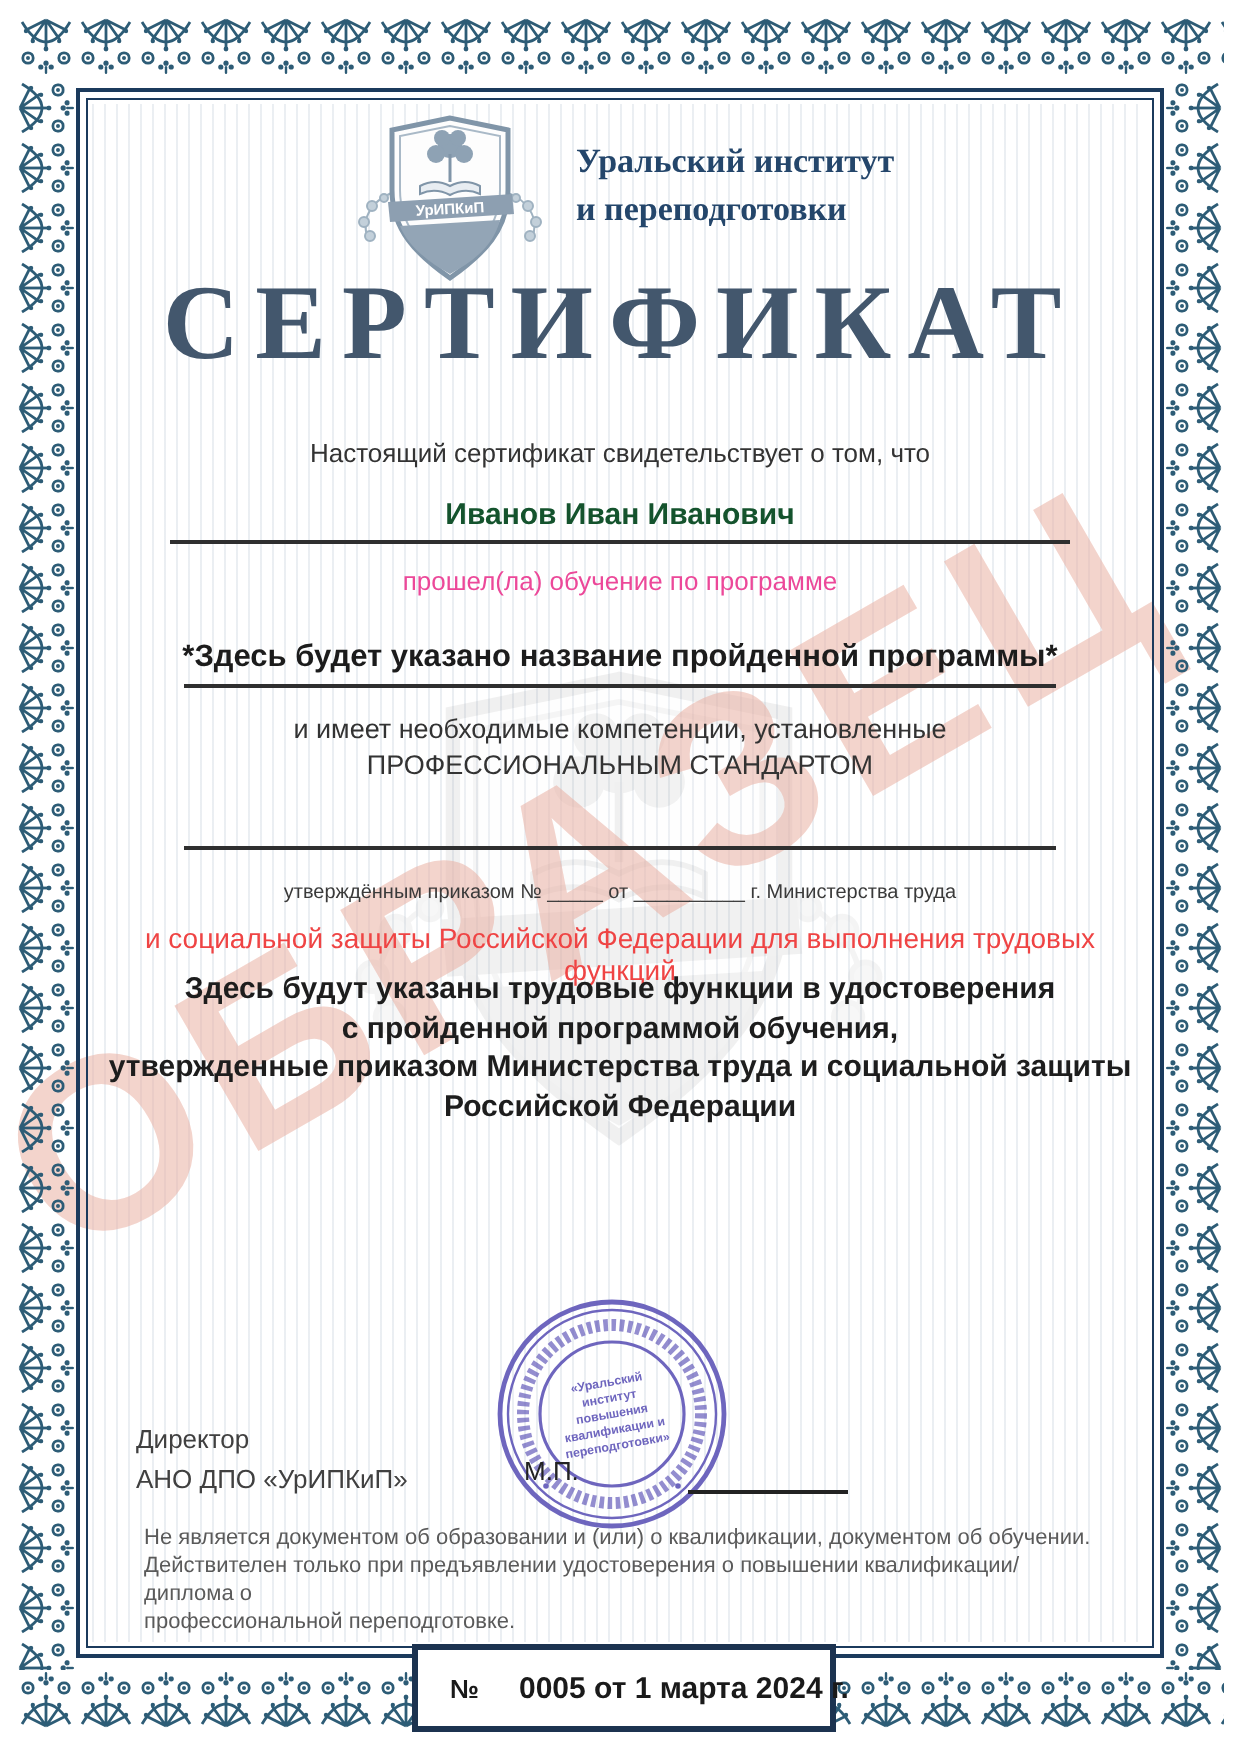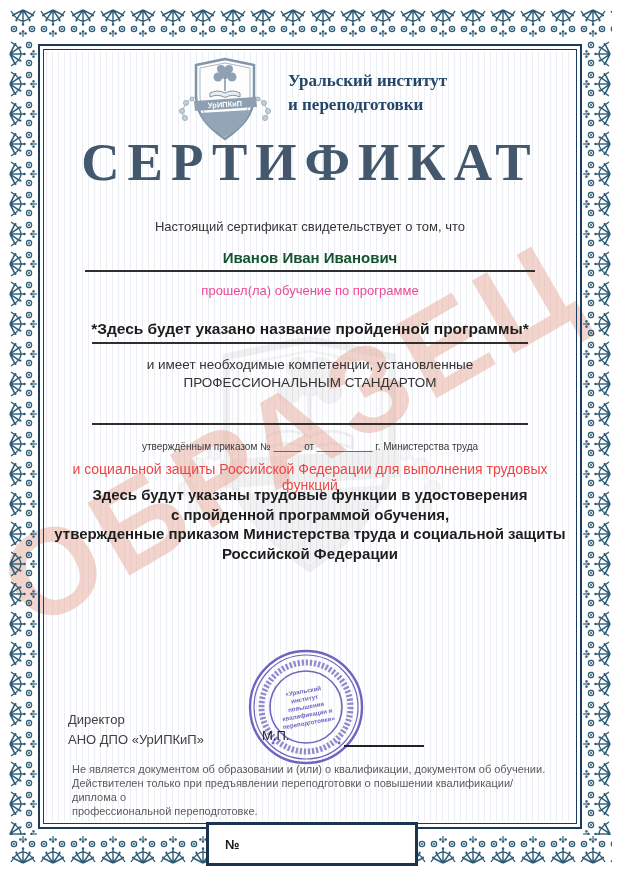--- a/index.html
+++ b/index.html
@@ -230,21 +230,22 @@
 
   <div class="director">
     <div>Директор</div>
     <div>АНО ДПО «УрИПКиП»</div>
   </div>
   <div class="mp">М.П.</div>
   <div class="sig-line"></div>
 
   <div class="footnote">
     <div>Не является документом об образовании и (или) о квалификации, документом об обучении.</div>
-    <div>Действителен только при предъявлении переподготовки о повышении квалификации/диплома о</div>
+    <div>Действителен только при предъявлении удостоверения о повышении квалификации/диплома о</div>
     <div>профессиональной переподготовке.</div>
   </div>
 
   <div class="numbox">
     <span class="sign">№</span>
+    <span class="val">0005 от 1 марта 2024 г.</span>
   </div>
 
 </div>
 
 </body></html>

